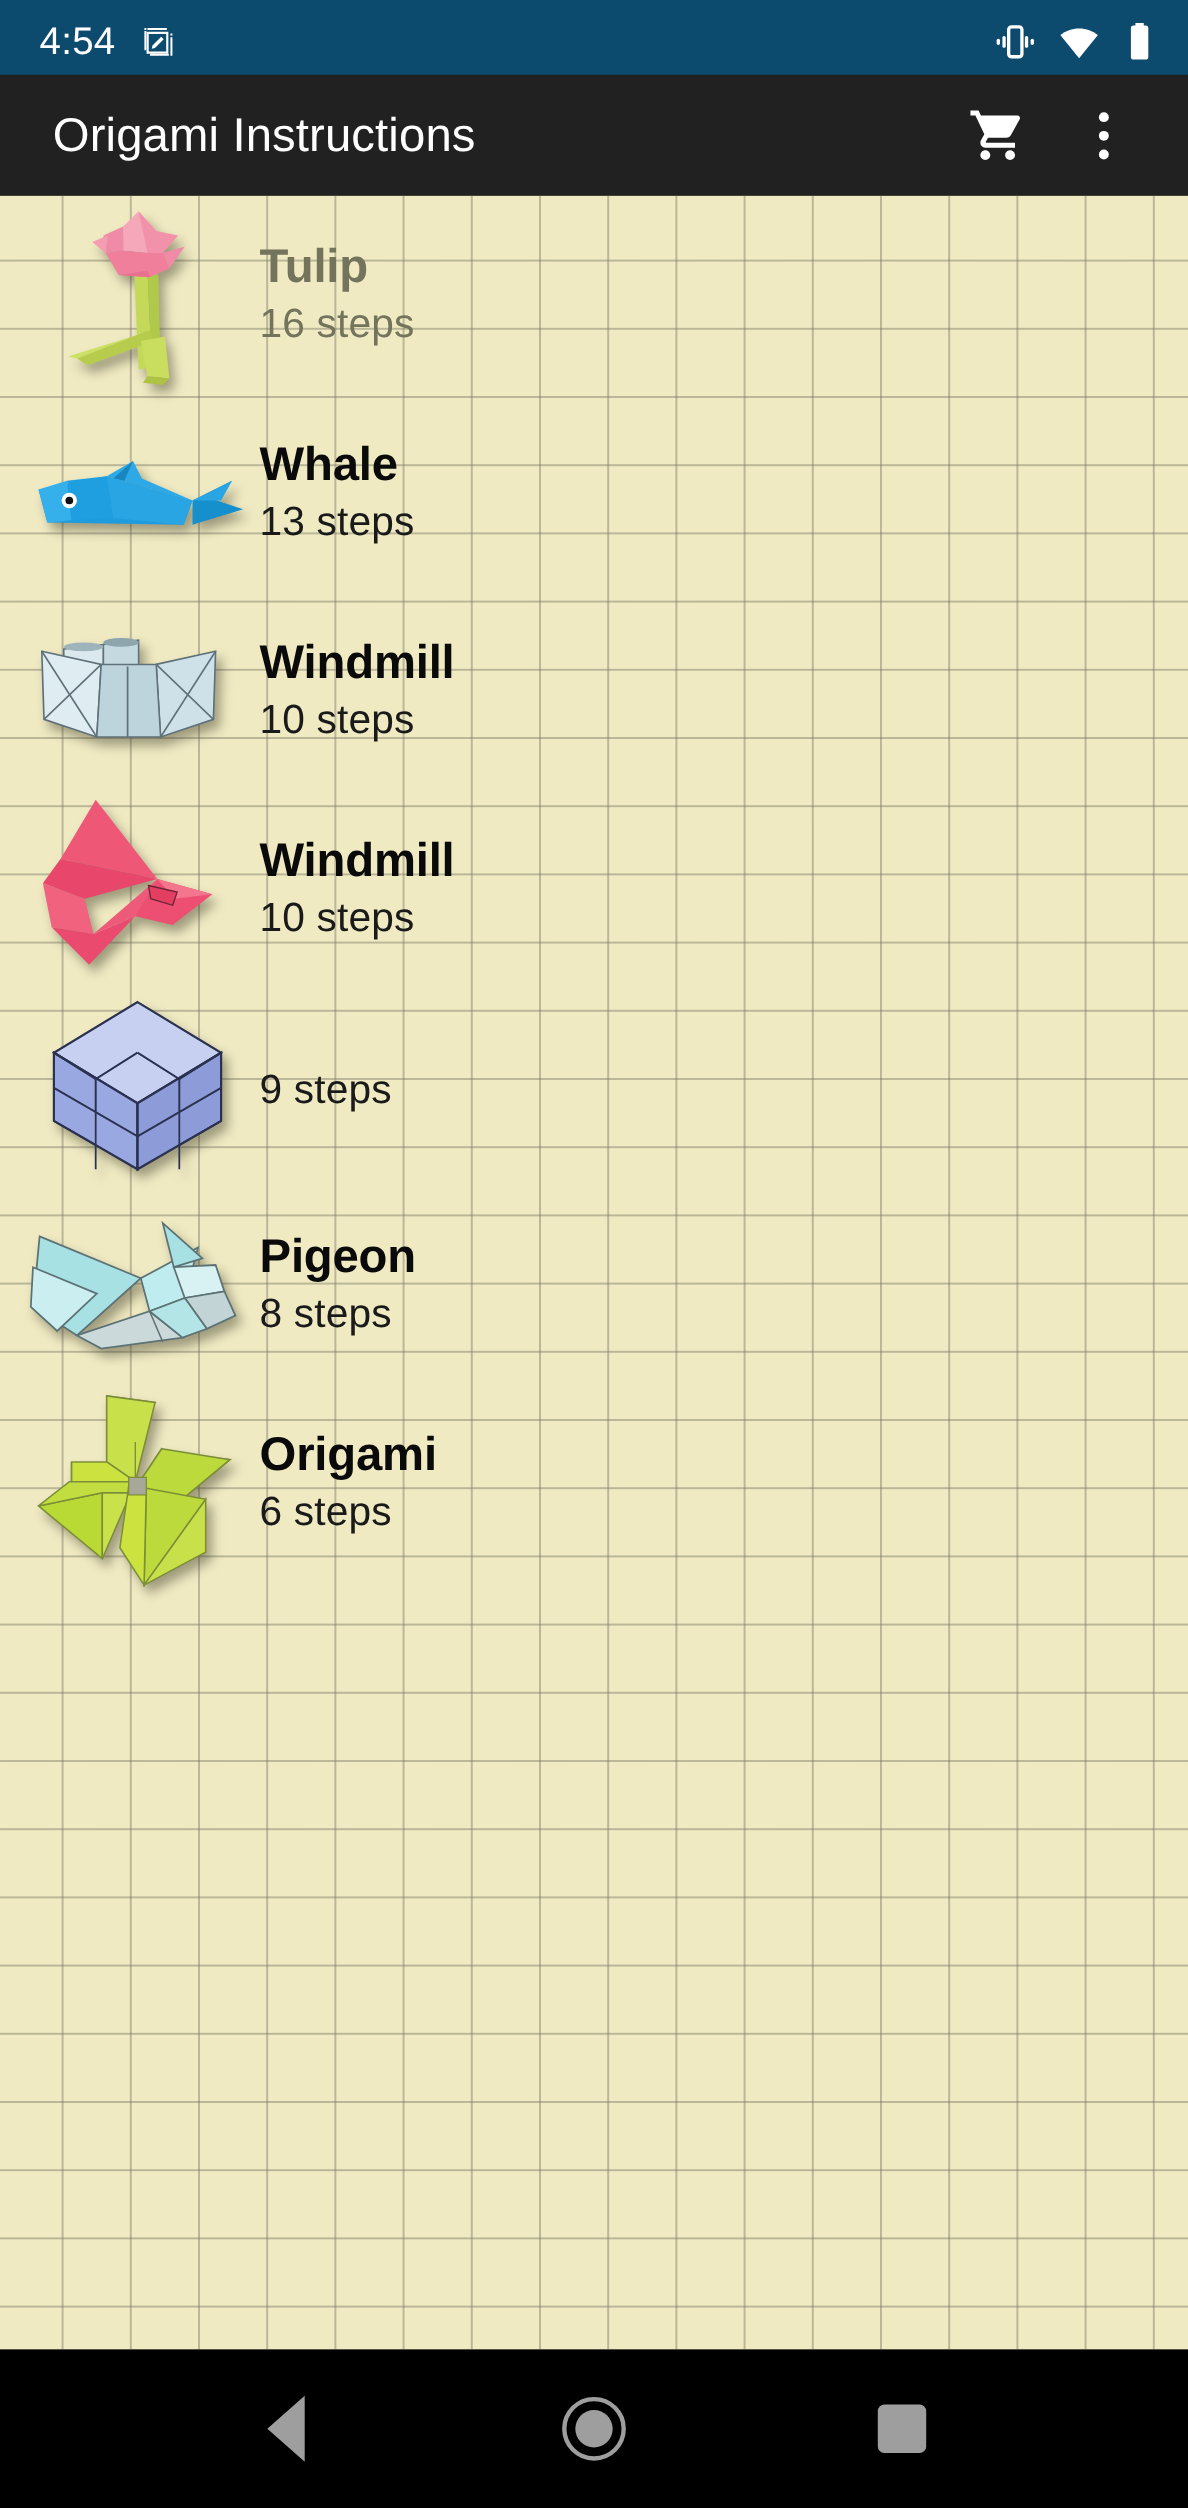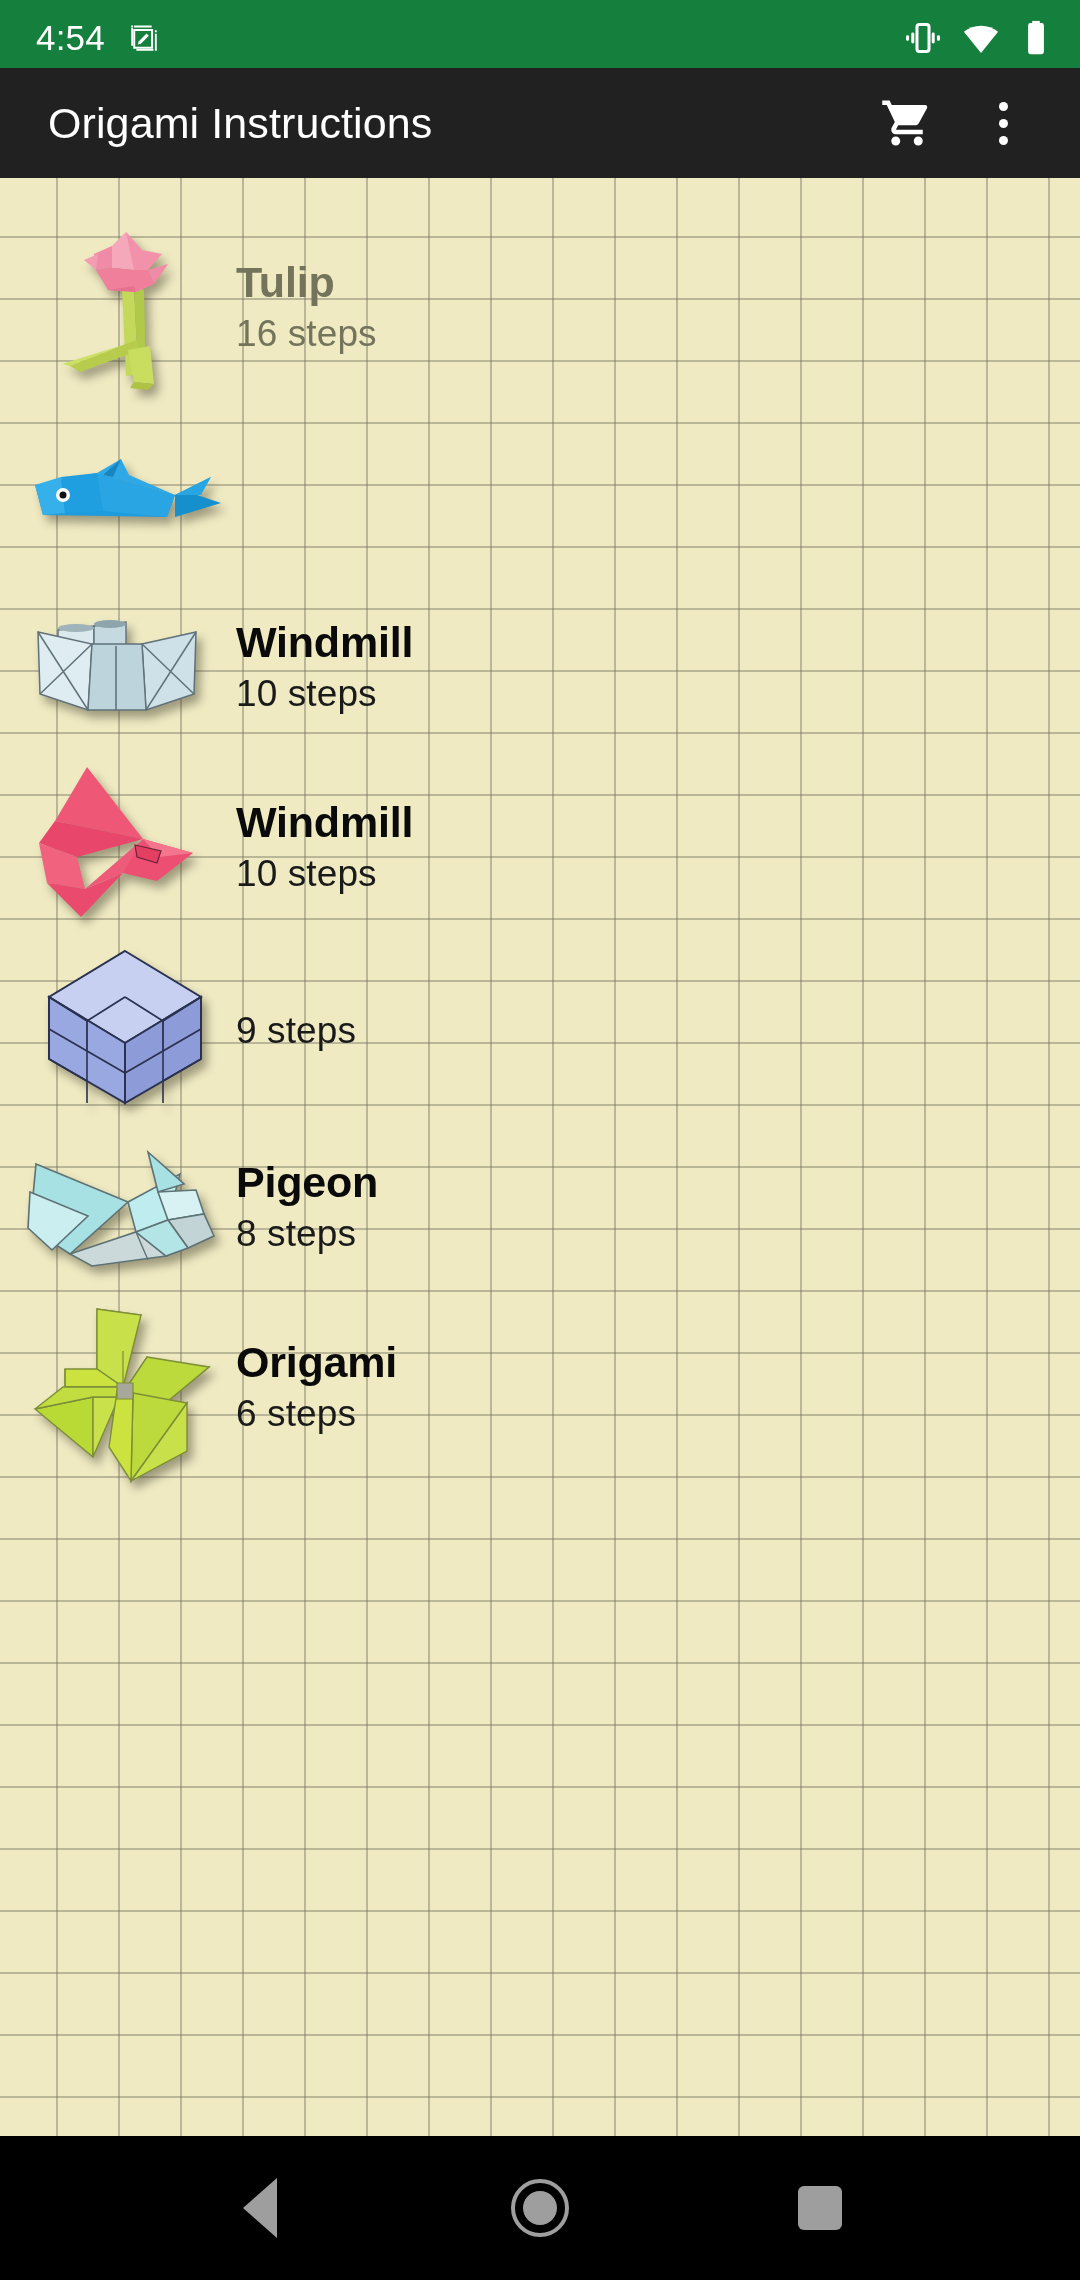--- a/index.html
+++ b/index.html
@@ -7,21 +7,21 @@
     width:1080px; height:2280px;
     background:#000;
     font-family:"Liberation Sans", sans-serif;
     overflow:hidden;
   }
   #screen { position:relative; width:1080px; height:2280px; background:#000; }
 
   
   .statusbar {
     position:absolute; top:0; left:0; width:1080px; height:76px;
-    background:#15803d; display:flex; align-items:center;
+    background:#0c4a6e; display:flex; align-items:center;
     padding:0 28px 0 36px;
   }
   .sb-clock { color:#fff; font-size:35px; letter-spacing:.2px; font-weight:400; }
   .sb-left-icons { display:flex; align-items:center; margin-left:22px; }
   .sb-spacer { flex:1 1 auto; }
   .sb-right-icons { display:flex; align-items:center; gap:20px; }
   .icon-svg { display:block; }
 
   
   .appbar {
@@ -45,21 +45,21 @@
   .content {
     position:absolute; top:178px; left:0; width:1080px; height:1958px;
     overflow:hidden;
     background-color:#efeac2;
     background-image:
       linear-gradient(to right, rgba(122,120,100,.45) 2px, transparent 2px),
       linear-gradient(to bottom, rgba(122,120,100,.45) 2px, transparent 2px);
     background-size:62px 62px;
     background-position:-6px -4px;
   }
-  .list { position:relative;margin-top:40px; }
+  .list { position:relative; }
   .row {
     position:relative; height:180px; display:flex; align-items:center;
     cursor:pointer;
   }
   .thumb {
     width:250px; height:180px; flex:0 0 250px;
     display:flex; align-items:center; justify-content:center;
     position:relative;
   }
   .thumb svg { display:block; filter:drop-shadow(5px 7px 5px rgba(60,58,40,.45)); }
@@ -183,20 +183,24 @@
             <path d="M96 26 L88 44 L78 42 Z" fill="#1785bf"></path>
             <path d="M10 52 L36 44 L40 80 L18 82 Z" fill="#35b0ea"></path>
             <path d="M40 80 L36 44 L72 40 L78 78 Z" fill="#1f9fdf"></path>
             <path d="M78 78 L72 40 L150 62 L142 84 Z" fill="#2aa5e3"></path>
             <path d="M150 62 L186 44 L172 62 L196 70 L150 84 Z" fill="#1690cc"></path>
             <path d="M150 62 L186 44 L176 62 Z" fill="#2aa5e3"></path>
             <circle cx="38" cy="62" r="7" fill="#fff"></circle>
             <circle cx="38" cy="62" r="3.5" fill="#111"></circle>
           </svg>
         </div>
+        <div class="labels">
+          <div class="title">Whale</div>
+          <div class="subtitle">13 steps</div>
+        </div>
       </div>
 
       <div class="row">
         <div class="thumb">
           <svg width="190" height="140" viewBox="0 0 190 140">
             <path d="M28 32 L64 28 L64 104 L28 100 Z" fill="#dbe9ee" stroke="#5f7179" stroke-width="1.4"></path>
             <path d="M64 28 L96 24 L96 100 L64 104 Z" fill="#c5d9e1" stroke="#5f7179" stroke-width="1.4"></path>
             <ellipse cx="46" cy="30" rx="18" ry="4" fill="#9fb3bb"></ellipse>
             <ellipse cx="80" cy="26" rx="16" ry="4" fill="#8ea5ae"></ellipse>
             <path d="M8 34 L62 46 L58 112 L10 96 Z" fill="#dfecf1" stroke="#5f7179" stroke-width="1.5"></path>

